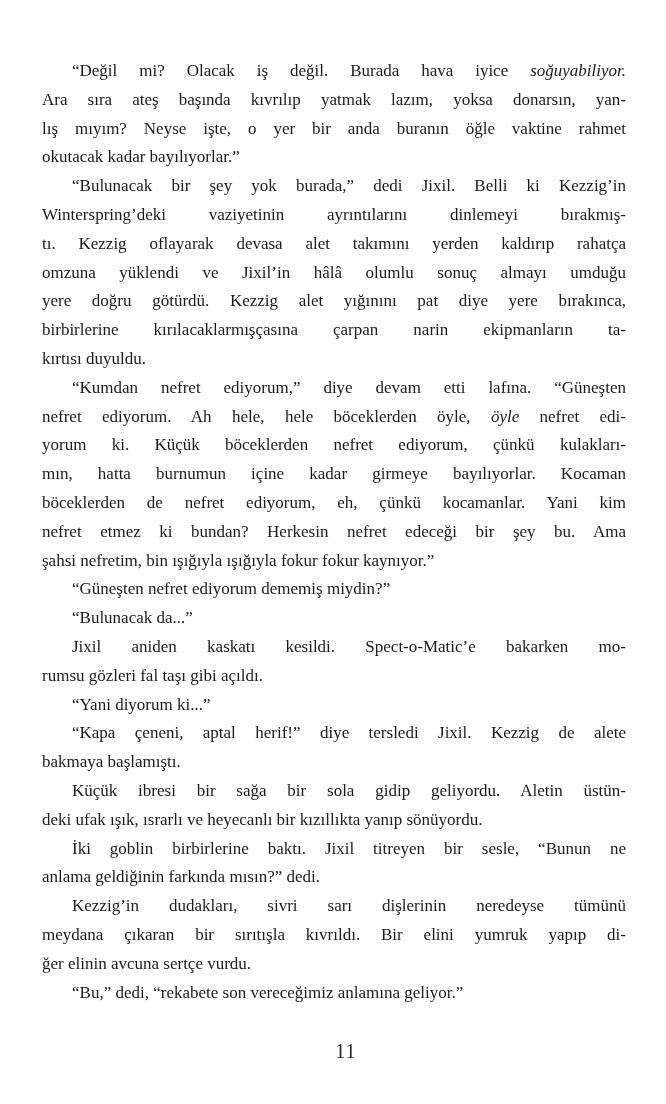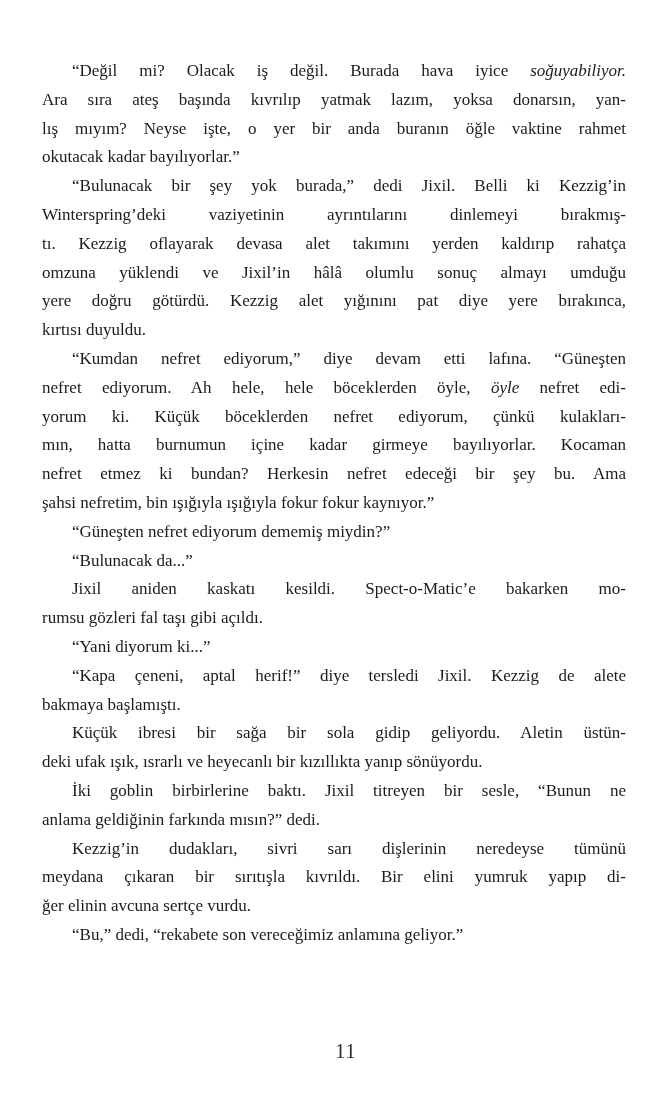--- a/index.html
+++ b/index.html
@@ -60,27 +60,29 @@
         <div class="line"><span>Ara sıra ateş başında kıvrılıp yatmak lazım, yoksa donarsın, yan-</span></div>
         <div class="line"><span>lış mıyım? Neyse işte, o yer bir anda buranın öğle vaktine rahmet</span></div>
         <div class="line last"><span>okutacak kadar bayılıyorlar.”</span></div>
       </div>
       <div class="paragraph">
         <div class="line first"><span>“Bulunacak bir şey yok burada,” dedi Jixil. Belli ki Kezzig’in</span></div>
         <div class="line"><span>Winterspring’deki vaziyetinin ayrıntılarını dinlemeyi bırakmış-</span></div>
         <div class="line"><span>tı. Kezzig oflayarak devasa alet takımını yerden kaldırıp rahatça</span></div>
         <div class="line"><span>omzuna yüklendi ve Jixil’in hâlâ olumlu sonuç almayı umduğu</span></div>
         <div class="line"><span>yere doğru götürdü. Kezzig alet yığınını pat diye yere bırakınca,</span></div>
+        <div class="line"><span>birbirlerine kırılacaklarmışçasına çarpan narin ekipmanların ta-</span></div>
         <div class="line last"><span>kırtısı duyuldu.</span></div>
       </div>
       <div class="paragraph">
         <div class="line first"><span>“Kumdan nefret ediyorum,” diye devam etti lafına. “Güneşten</span></div>
         <div class="line"><span>nefret ediyorum. Ah hele, hele böceklerden öyle, </span><i>öyle</i><span> nefret edi-</span></div>
         <div class="line"><span>yorum ki. Küçük böceklerden nefret ediyorum, çünkü kulakları-</span></div>
         <div class="line"><span>mın, hatta burnumun içine kadar girmeye bayılıyorlar. Kocaman</span></div>
+        <div class="line"><span>böceklerden de nefret ediyorum, eh, çünkü kocamanlar. Yani kim</span></div>
         <div class="line"><span>nefret etmez ki bundan? Herkesin nefret edeceği bir şey bu. Ama</span></div>
         <div class="line last"><span>şahsi nefretim, bin ışığıyla ışığıyla fokur fokur kaynıyor.”</span></div>
       </div>
       <div class="paragraph">
         <div class="line first last"><span>“Güneşten nefret ediyorum dememiş miydin?”</span></div>
       </div>
       <div class="paragraph">
         <div class="line first last"><span>“Bulunacak da...”</span></div>
       </div>
       <div class="paragraph">

